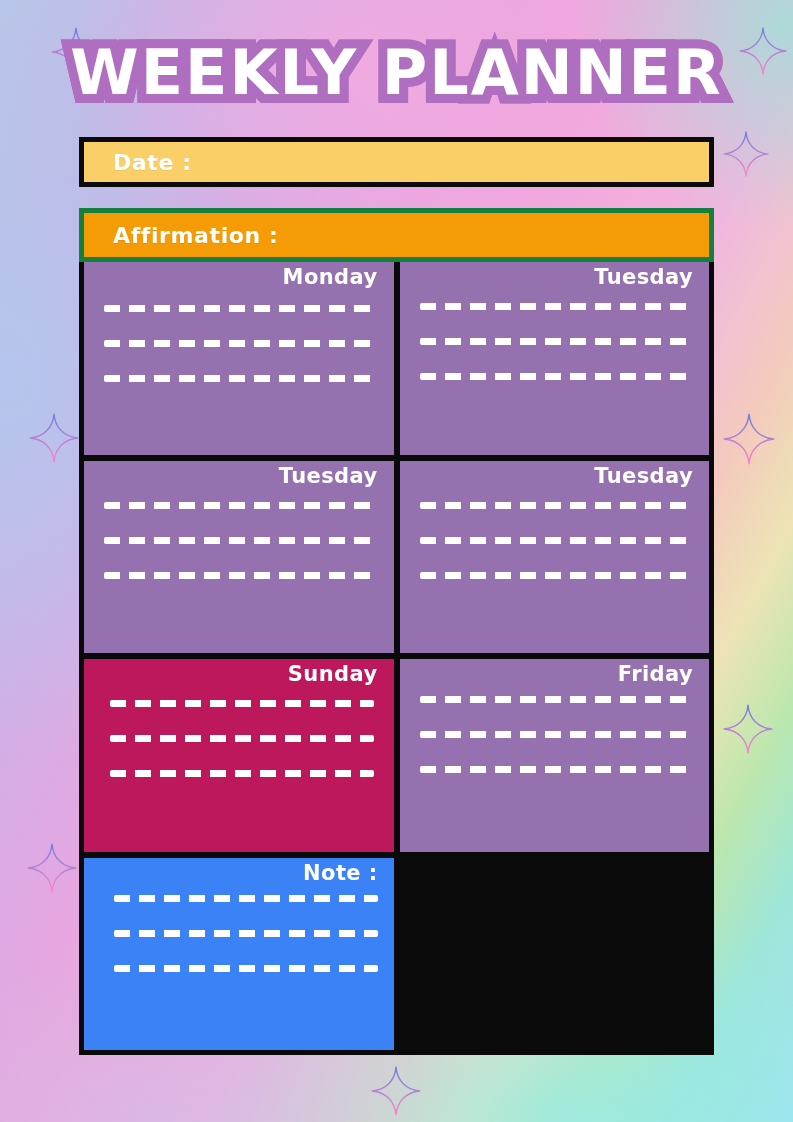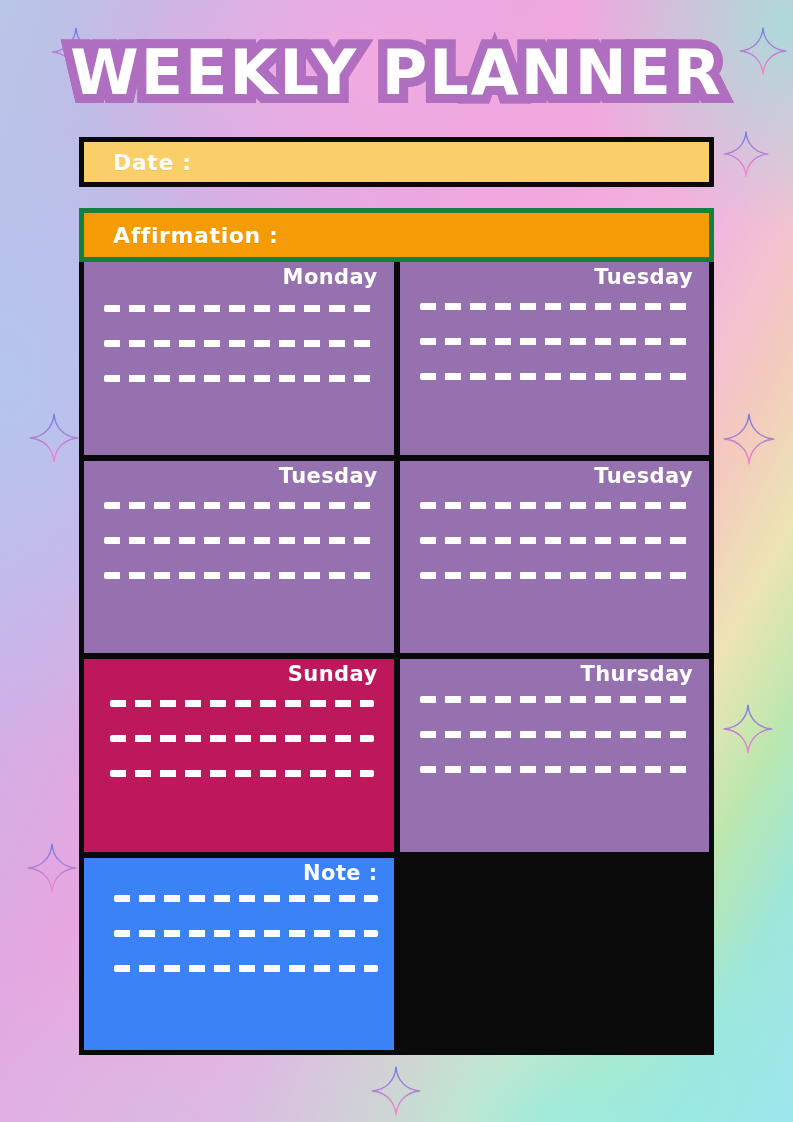--- a/index.html
+++ b/index.html
@@ -361,21 +361,21 @@
       </div>
       <div class="cell cell-sunday" data-row="3" style="background: #be185d;">
         <span class="cell-label">Sunday</span>
         <div class="cell-lines">
           <div class="dash-line"></div>
           <div class="dash-line"></div>
           <div class="dash-line"></div>
         </div>
       </div>
       <div class="cell cell-thursday" data-row="4" style="background: rgb(149, 113, 175);">
-        <span class="cell-label">Thursday</span>
+        <span class="cell-label">Friday</span>
         <div class="cell-lines">
           <div class="dash-line"></div>
           <div class="dash-line"></div>
           <div class="dash-line"></div>
         </div>
       </div>
       <div class="cell cell-note" data-row="4" style="background: #3b82f6;">
         <span class="cell-label">Note :</span>
         <div class="cell-lines">
           <div class="dash-line"></div>

